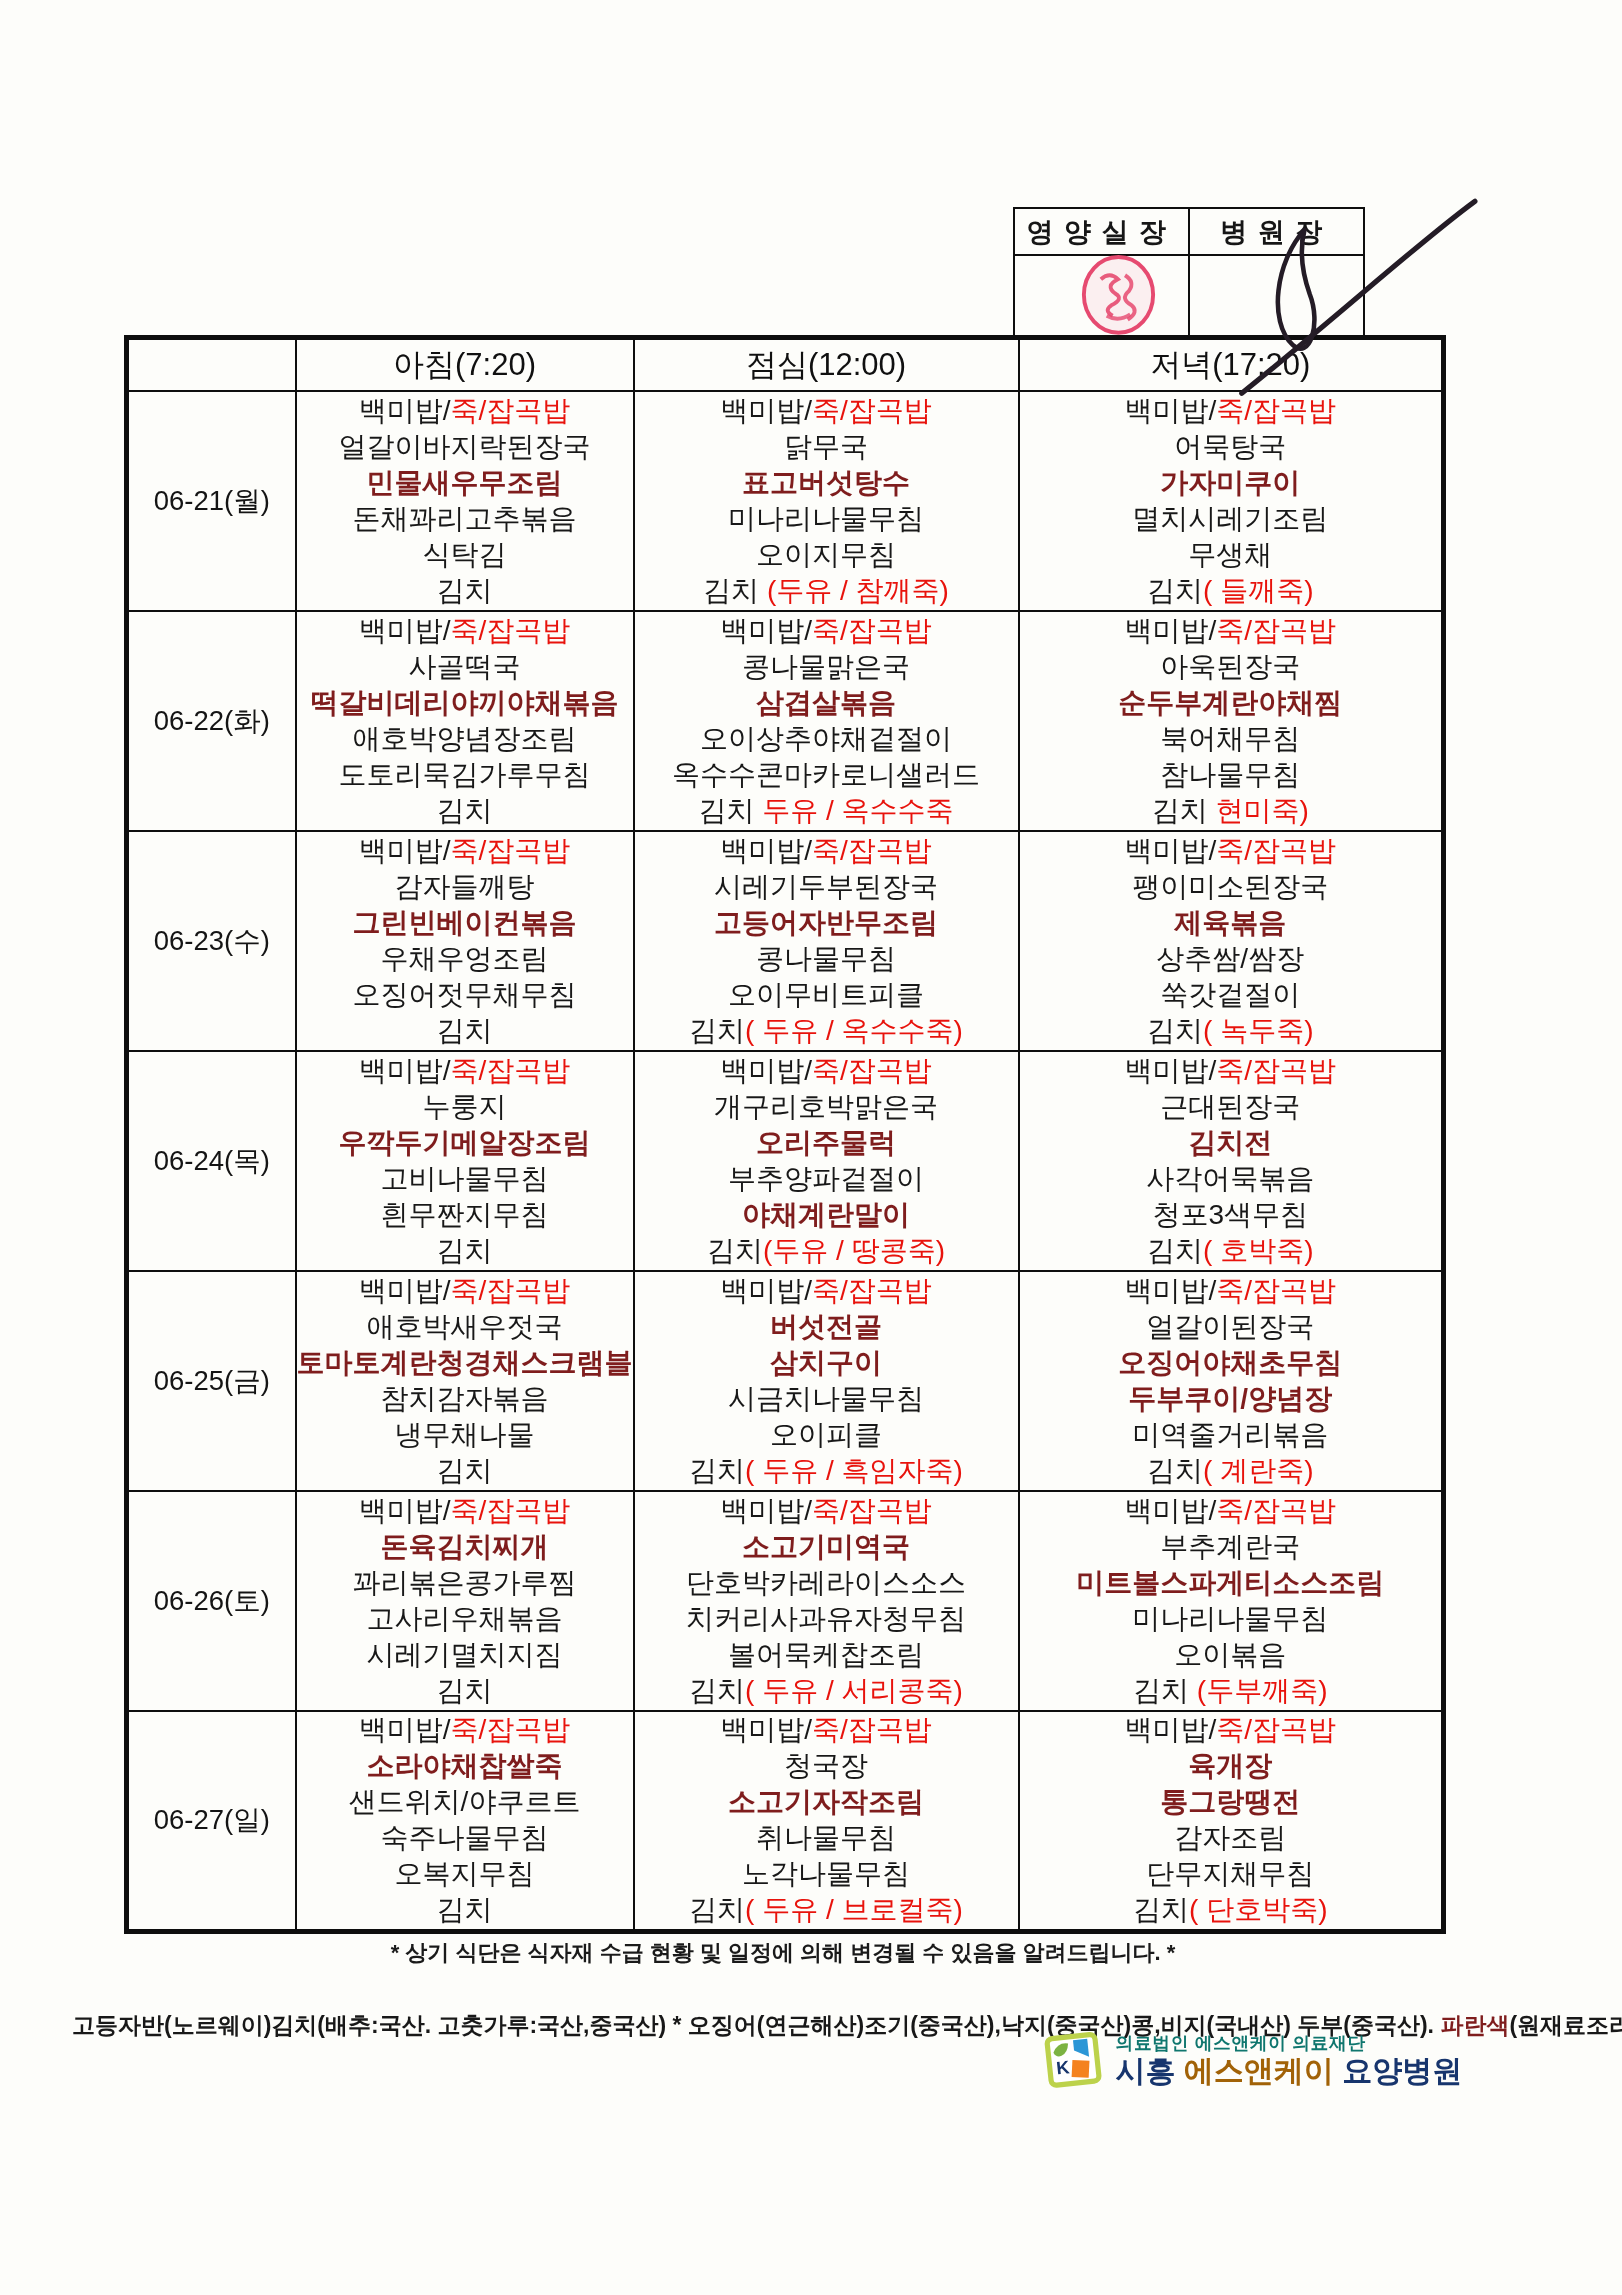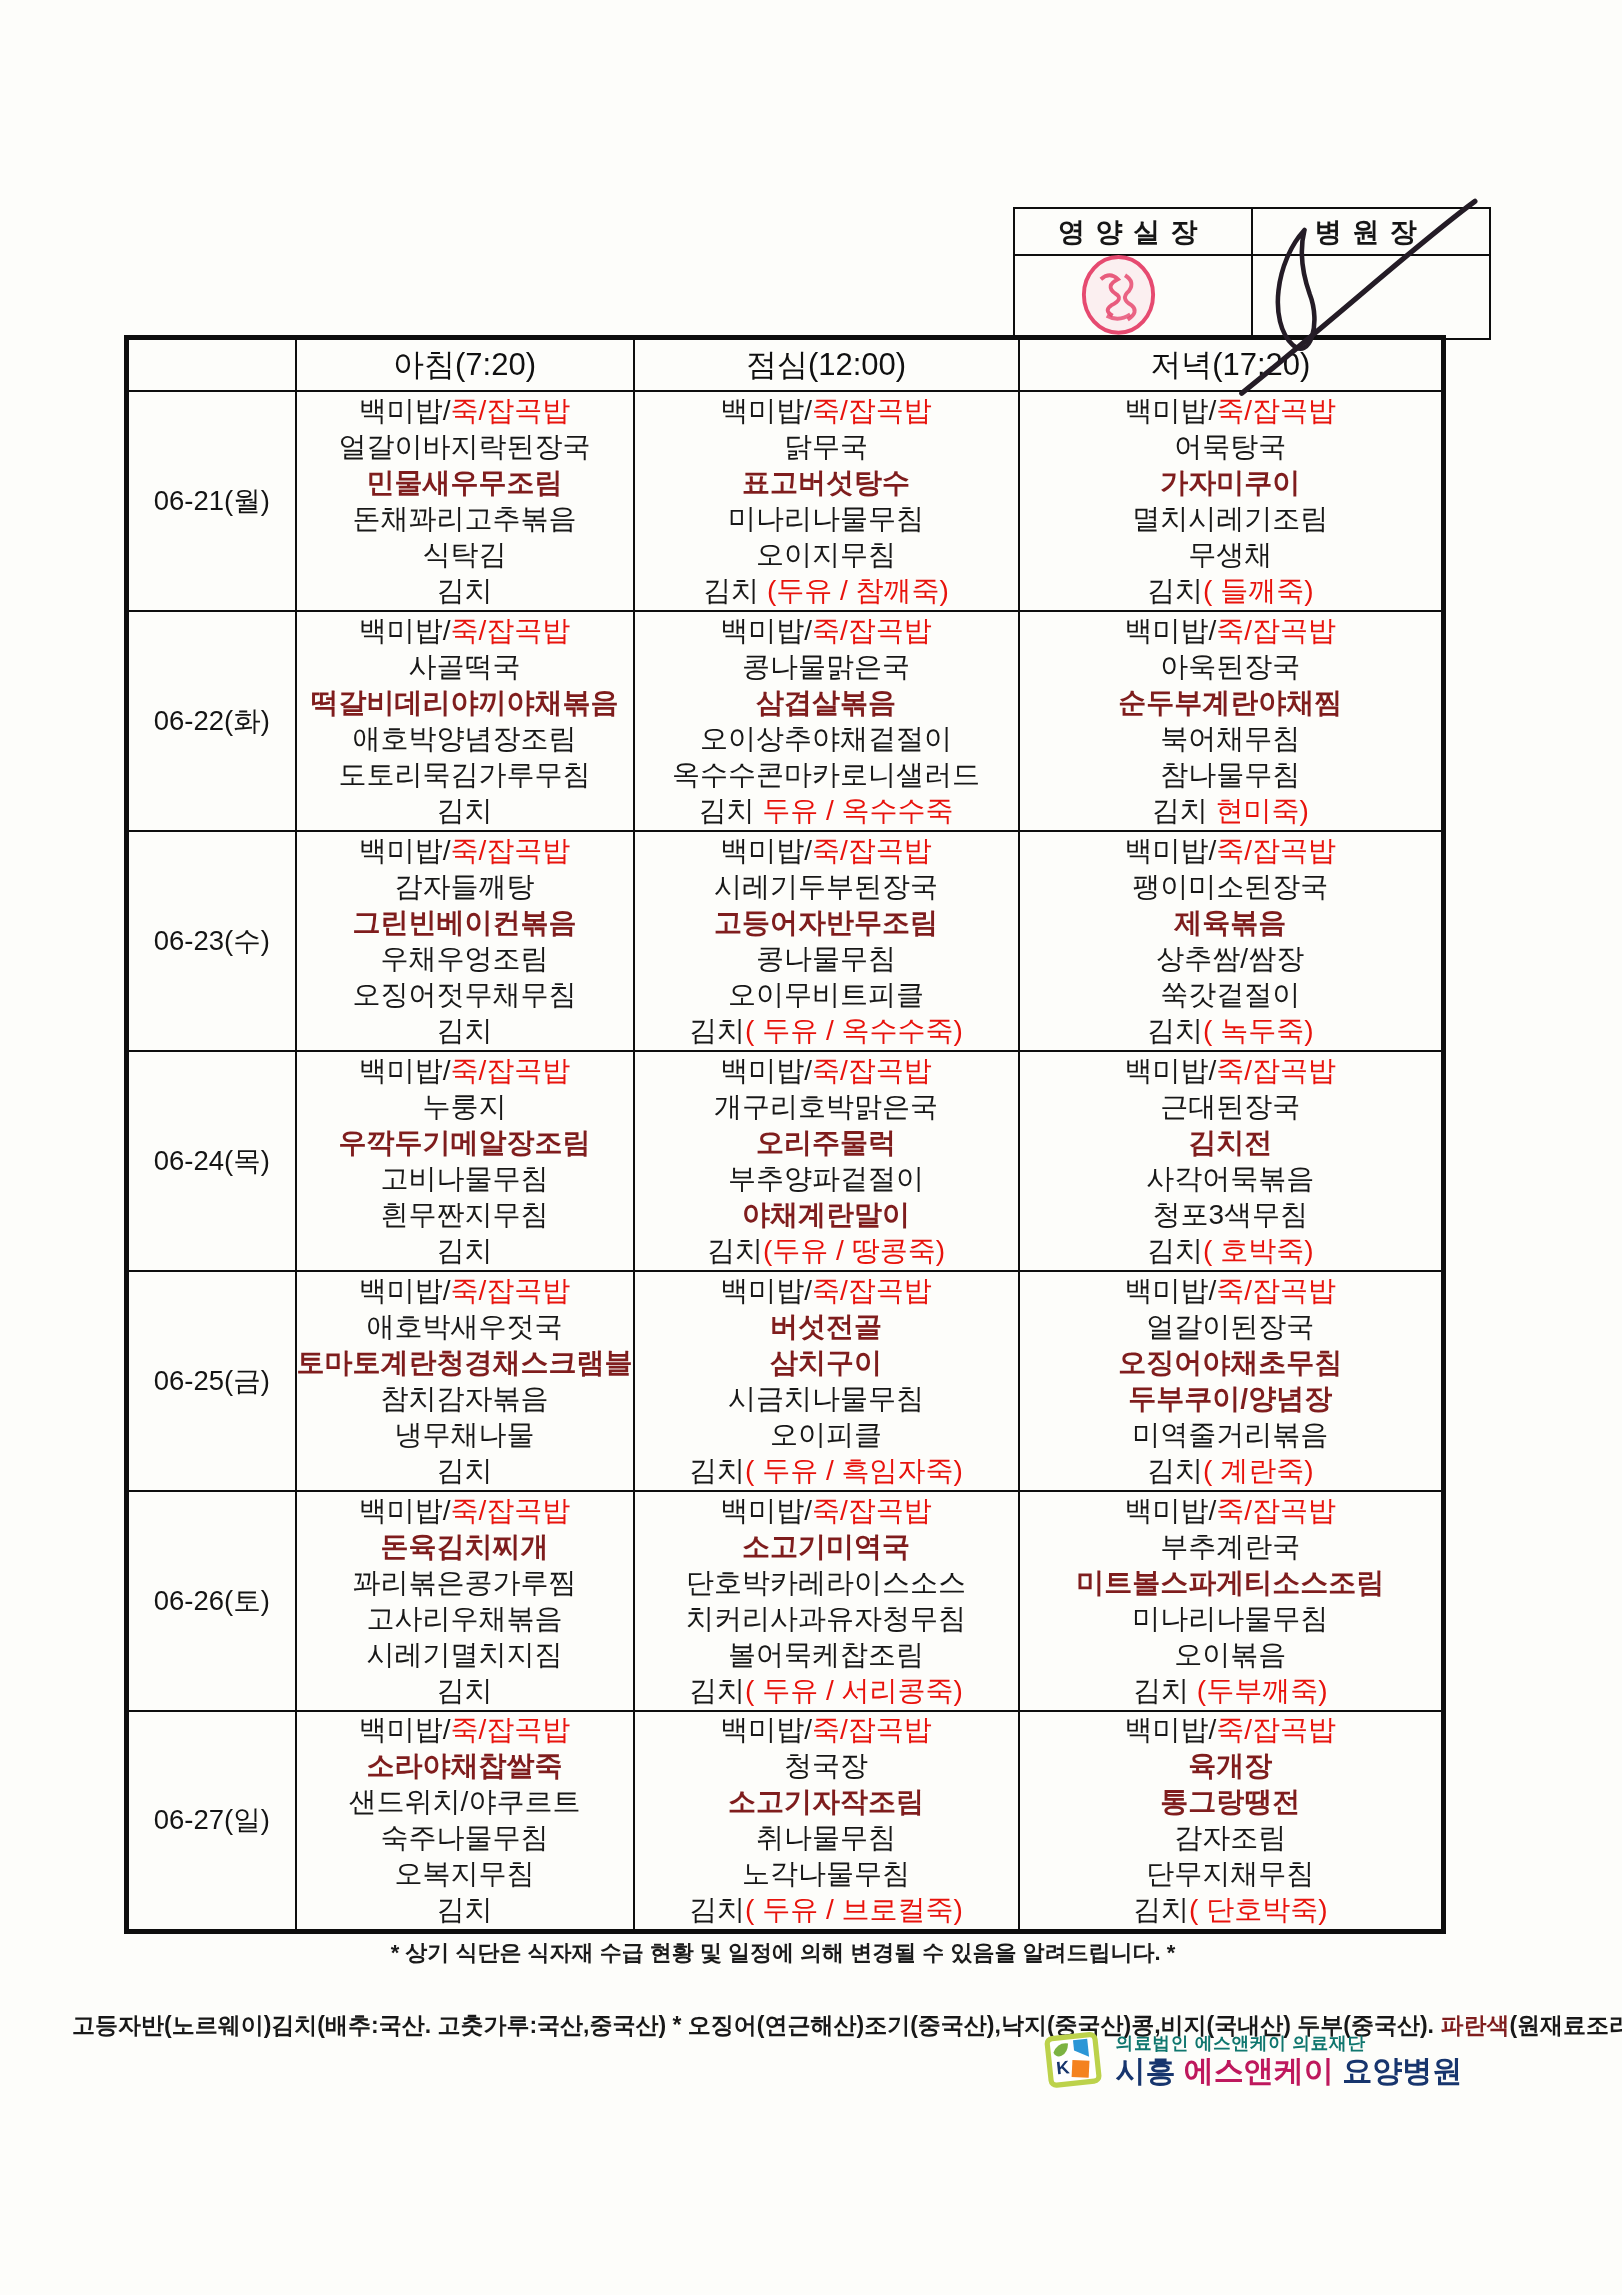--- a/index.html
+++ b/index.html
@@ -3,21 +3,21 @@
 <meta charset="utf-8">
 <style>
   html,body{margin:0;padding:0;background:#888;}
   .sheet{position:relative;width:1622px;height:2295px;background:#fdfdfa;
          font-family:"Liberation Sans","DejaVu Sans",sans-serif;color:#161616;overflow:hidden;}
 
   .title{position:absolute;left:124px;top:143px;width:1318px;text-align:center;
          font-size:55px;font-weight:800;letter-spacing:0.7px;color:#0e0e0e;white-space:nowrap;}
 
   
-  .approval{position:absolute;left:1013px;top:207px;width:478px;border-collapse:collapse;table-layout:fixed;padding-left:26px;}
+  .approval{position:absolute;left:1013px;top:207px;width:352px;border-collapse:collapse;table-layout:fixed;padding-left:26px;}
   .approval td{border:2.6px solid #0e0e0e;text-align:center;background:#fdfdfa;}
   .approval .hd{height:43px;font-size:27px;font-weight:700;letter-spacing:10.5px;}
   .approval .sp{height:80px;}
   .stamp-svg{position:absolute;left:1078px;top:253px;z-index:3;}
   .sig-svg{position:absolute;left:1171px;top:183px;z-index:4;pointer-events:none;}
 
   
   .menu{position:absolute;left:124px;top:335px;width:1318px;border-collapse:collapse;
         table-layout:fixed;border:5.2px solid #0e0e0e;}
   .menu th,.menu td{border:2.6px solid #0e0e0e;padding:0;}
@@ -36,21 +36,21 @@
         font-size:22px;font-weight:600;color:#1a1a1a;}
   .standard{position:absolute;left:124px;top:1977px;width:1318px;text-align:center;
         font-size:23.6px;font-weight:700;color:#141414;}
   .origin{position:absolute;left:72px;top:2010px;width:1478px;text-align:center;
         font-size:23px;font-weight:700;white-space:nowrap;color:#141414;}
 
   
   .logo{position:absolute;left:1044px;top:2031px;display:flex;align-items:center;gap:10.5px;}
   .logo-text .sub{font-size:17.7px;font-weight:700;color:#0f766e;letter-spacing:0.7px;line-height:19.6px;}
   .logo-text .main{font-size:30px;font-weight:800;color:#17356d;line-height:35px;white-space:nowrap;}
-  .logo-text .main .hl{color:#be185d;}
+  .logo-text .main .hl{color:#a16207;}
 </style>
 </head>
 <body>
 
 <div class="sheet">
 
 
   <table class="approval">
     <tbody>
       <tr>

